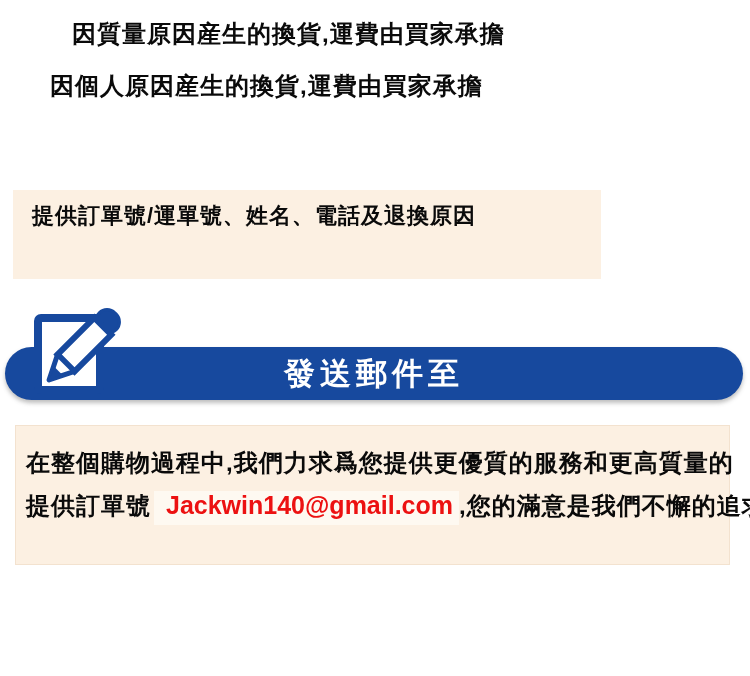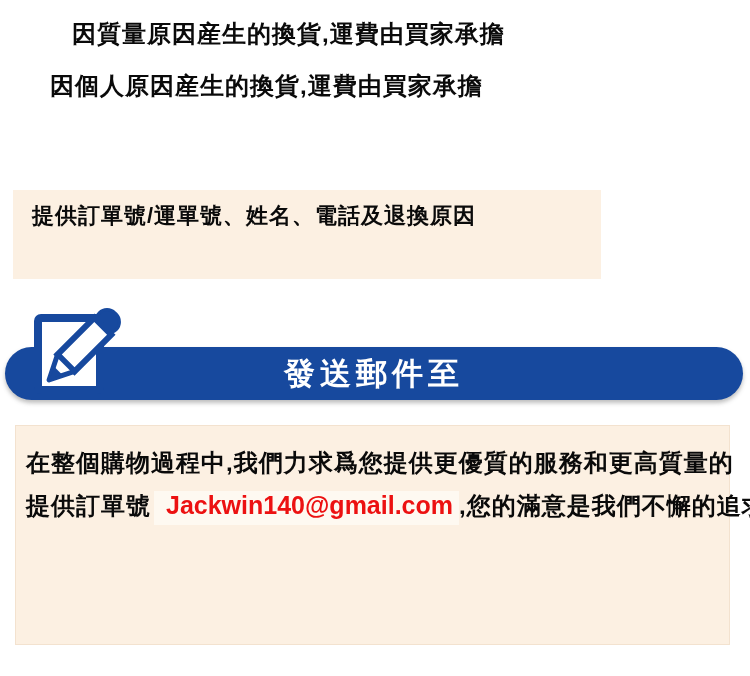--- a/index.html
+++ b/index.html
@@ -94,21 +94,21 @@
     z-index: 2;
     color: var(--banner-blue);
   }
   .note-icon svg { display: block; width: 100%; height: 100%; }
 
   .complaint-box {
     position: absolute;
     left: 15px;
     top: 425px;
     width: 715px;
-    height: 220px;
+    height: 140px;
     background: var(--box-cream);
     border: 1px solid #f3e2cf;
     padding: 16px 18px 0 10px;
   }
   .complaint-box .c-line {
     font-size: 24px;
     font-weight: 600;
     line-height: 42px;
     letter-spacing: 1px;
     white-space: nowrap;

